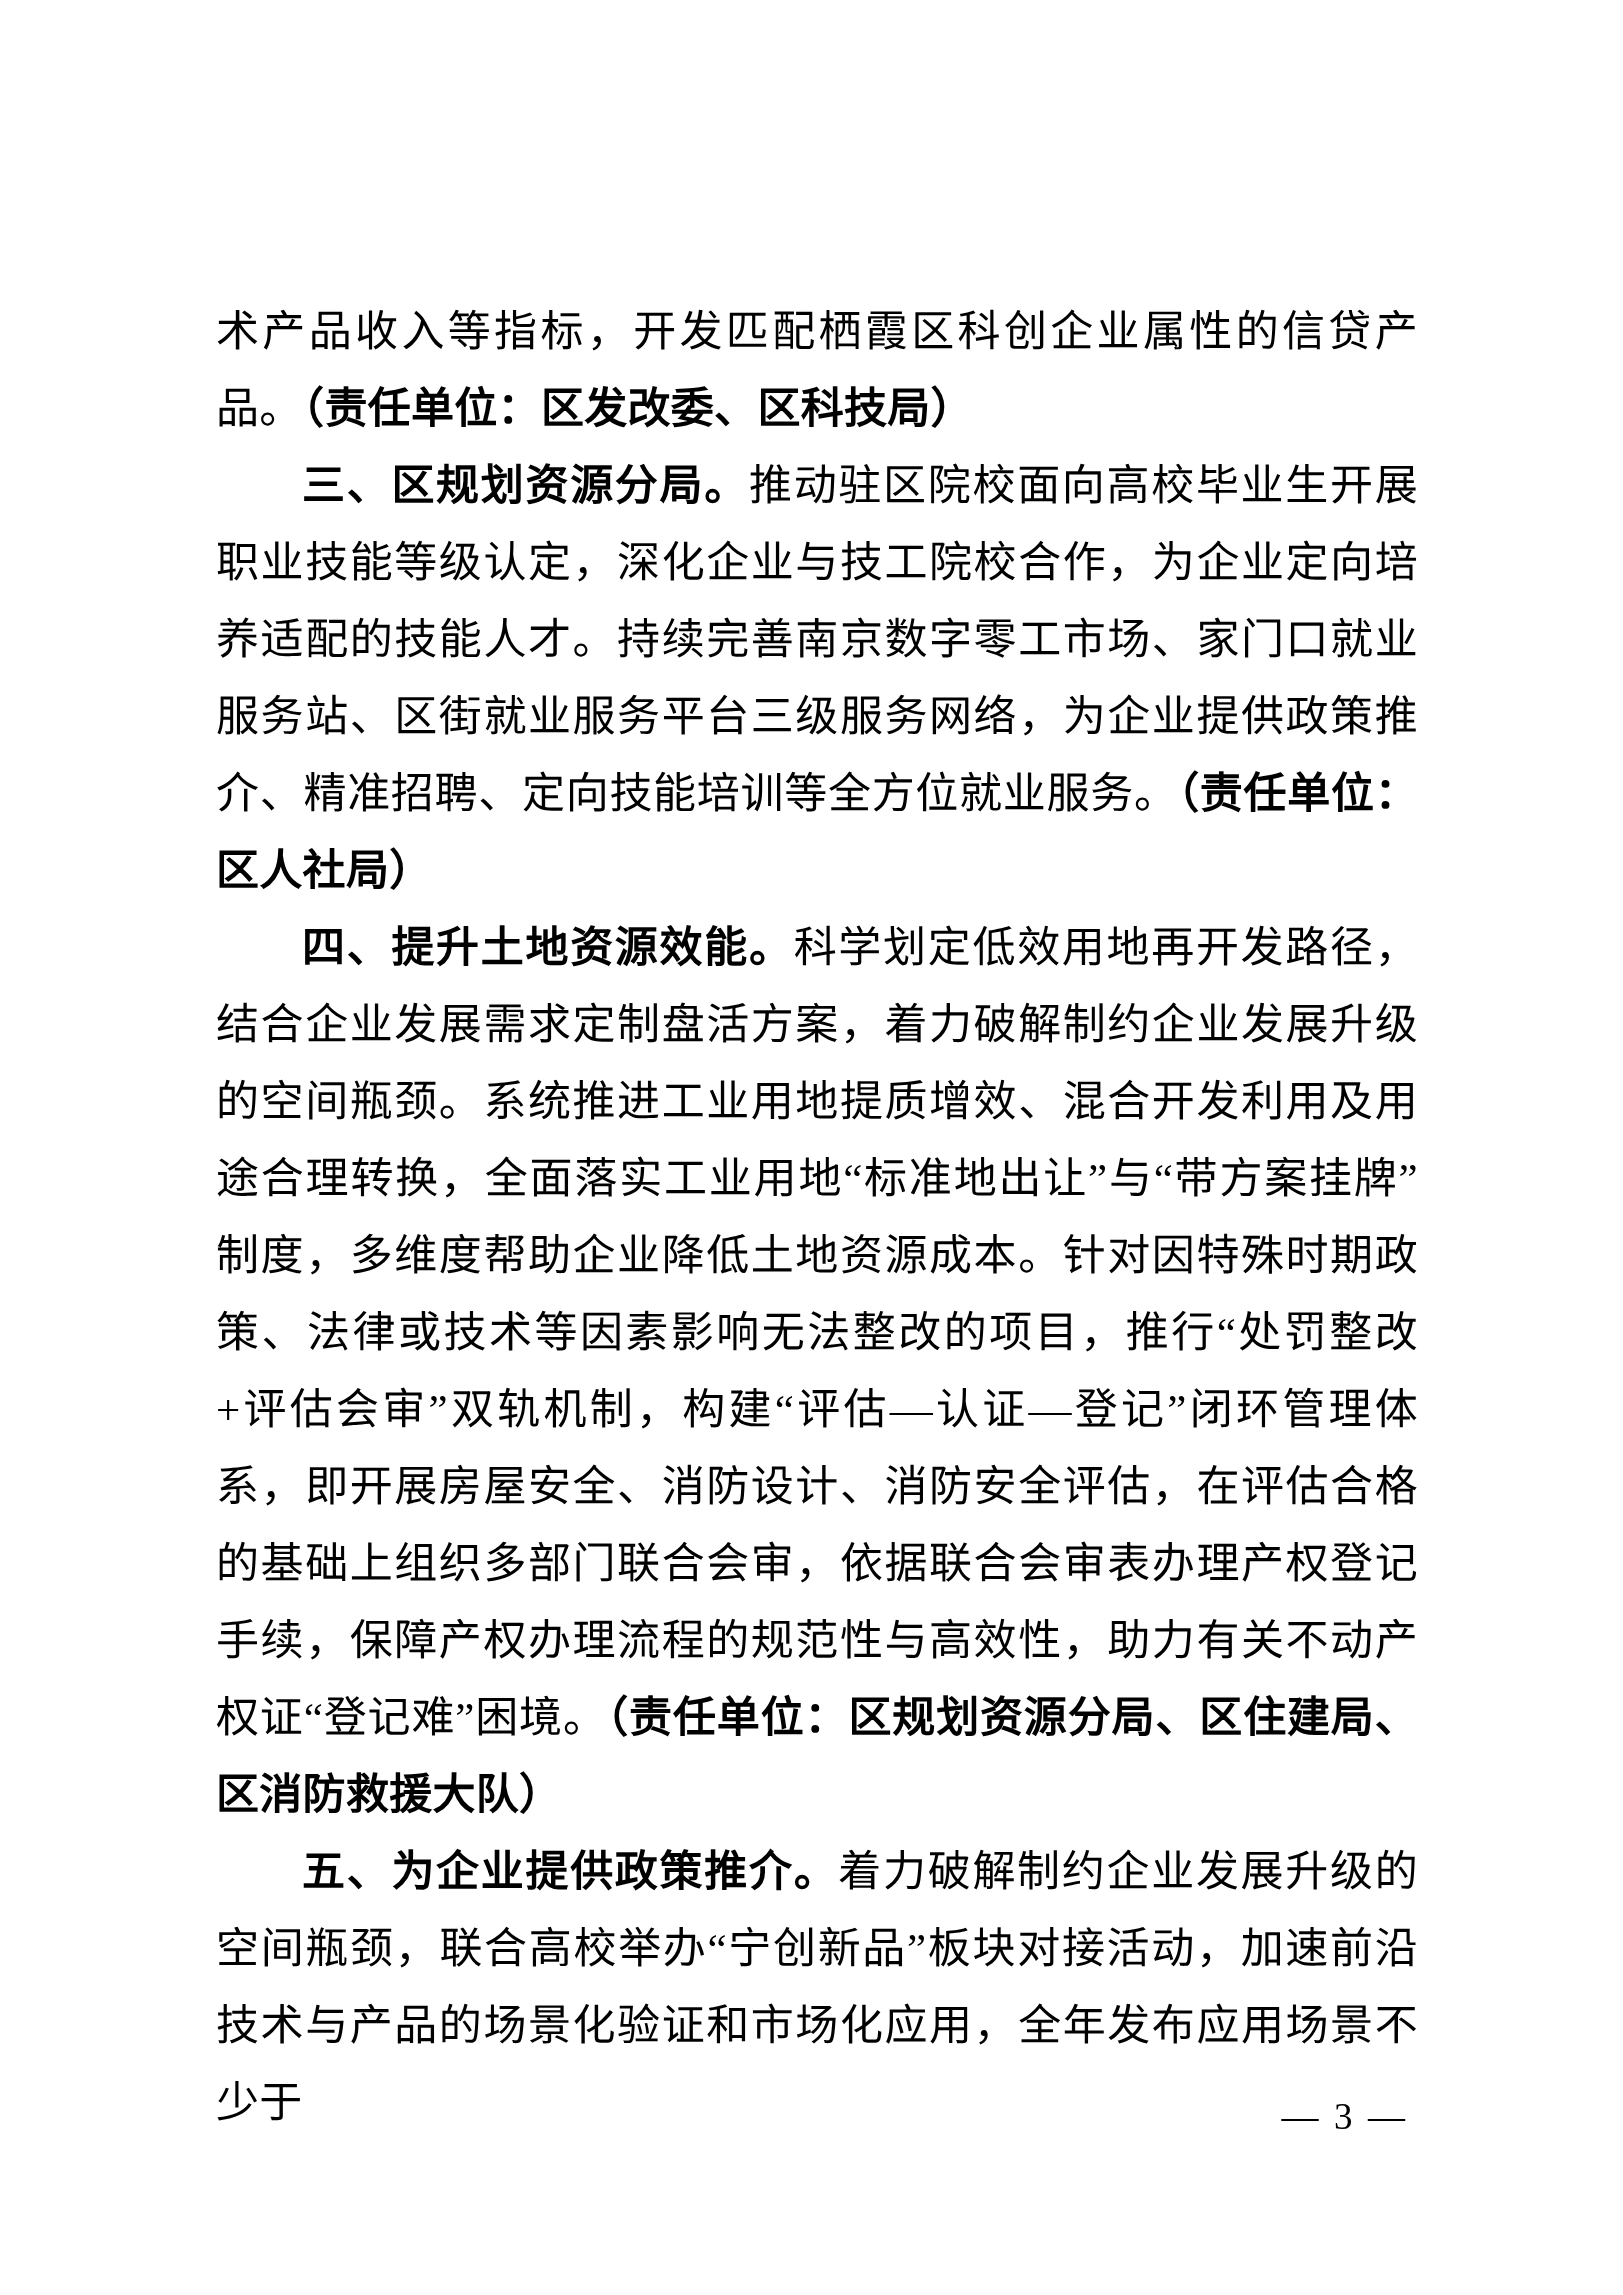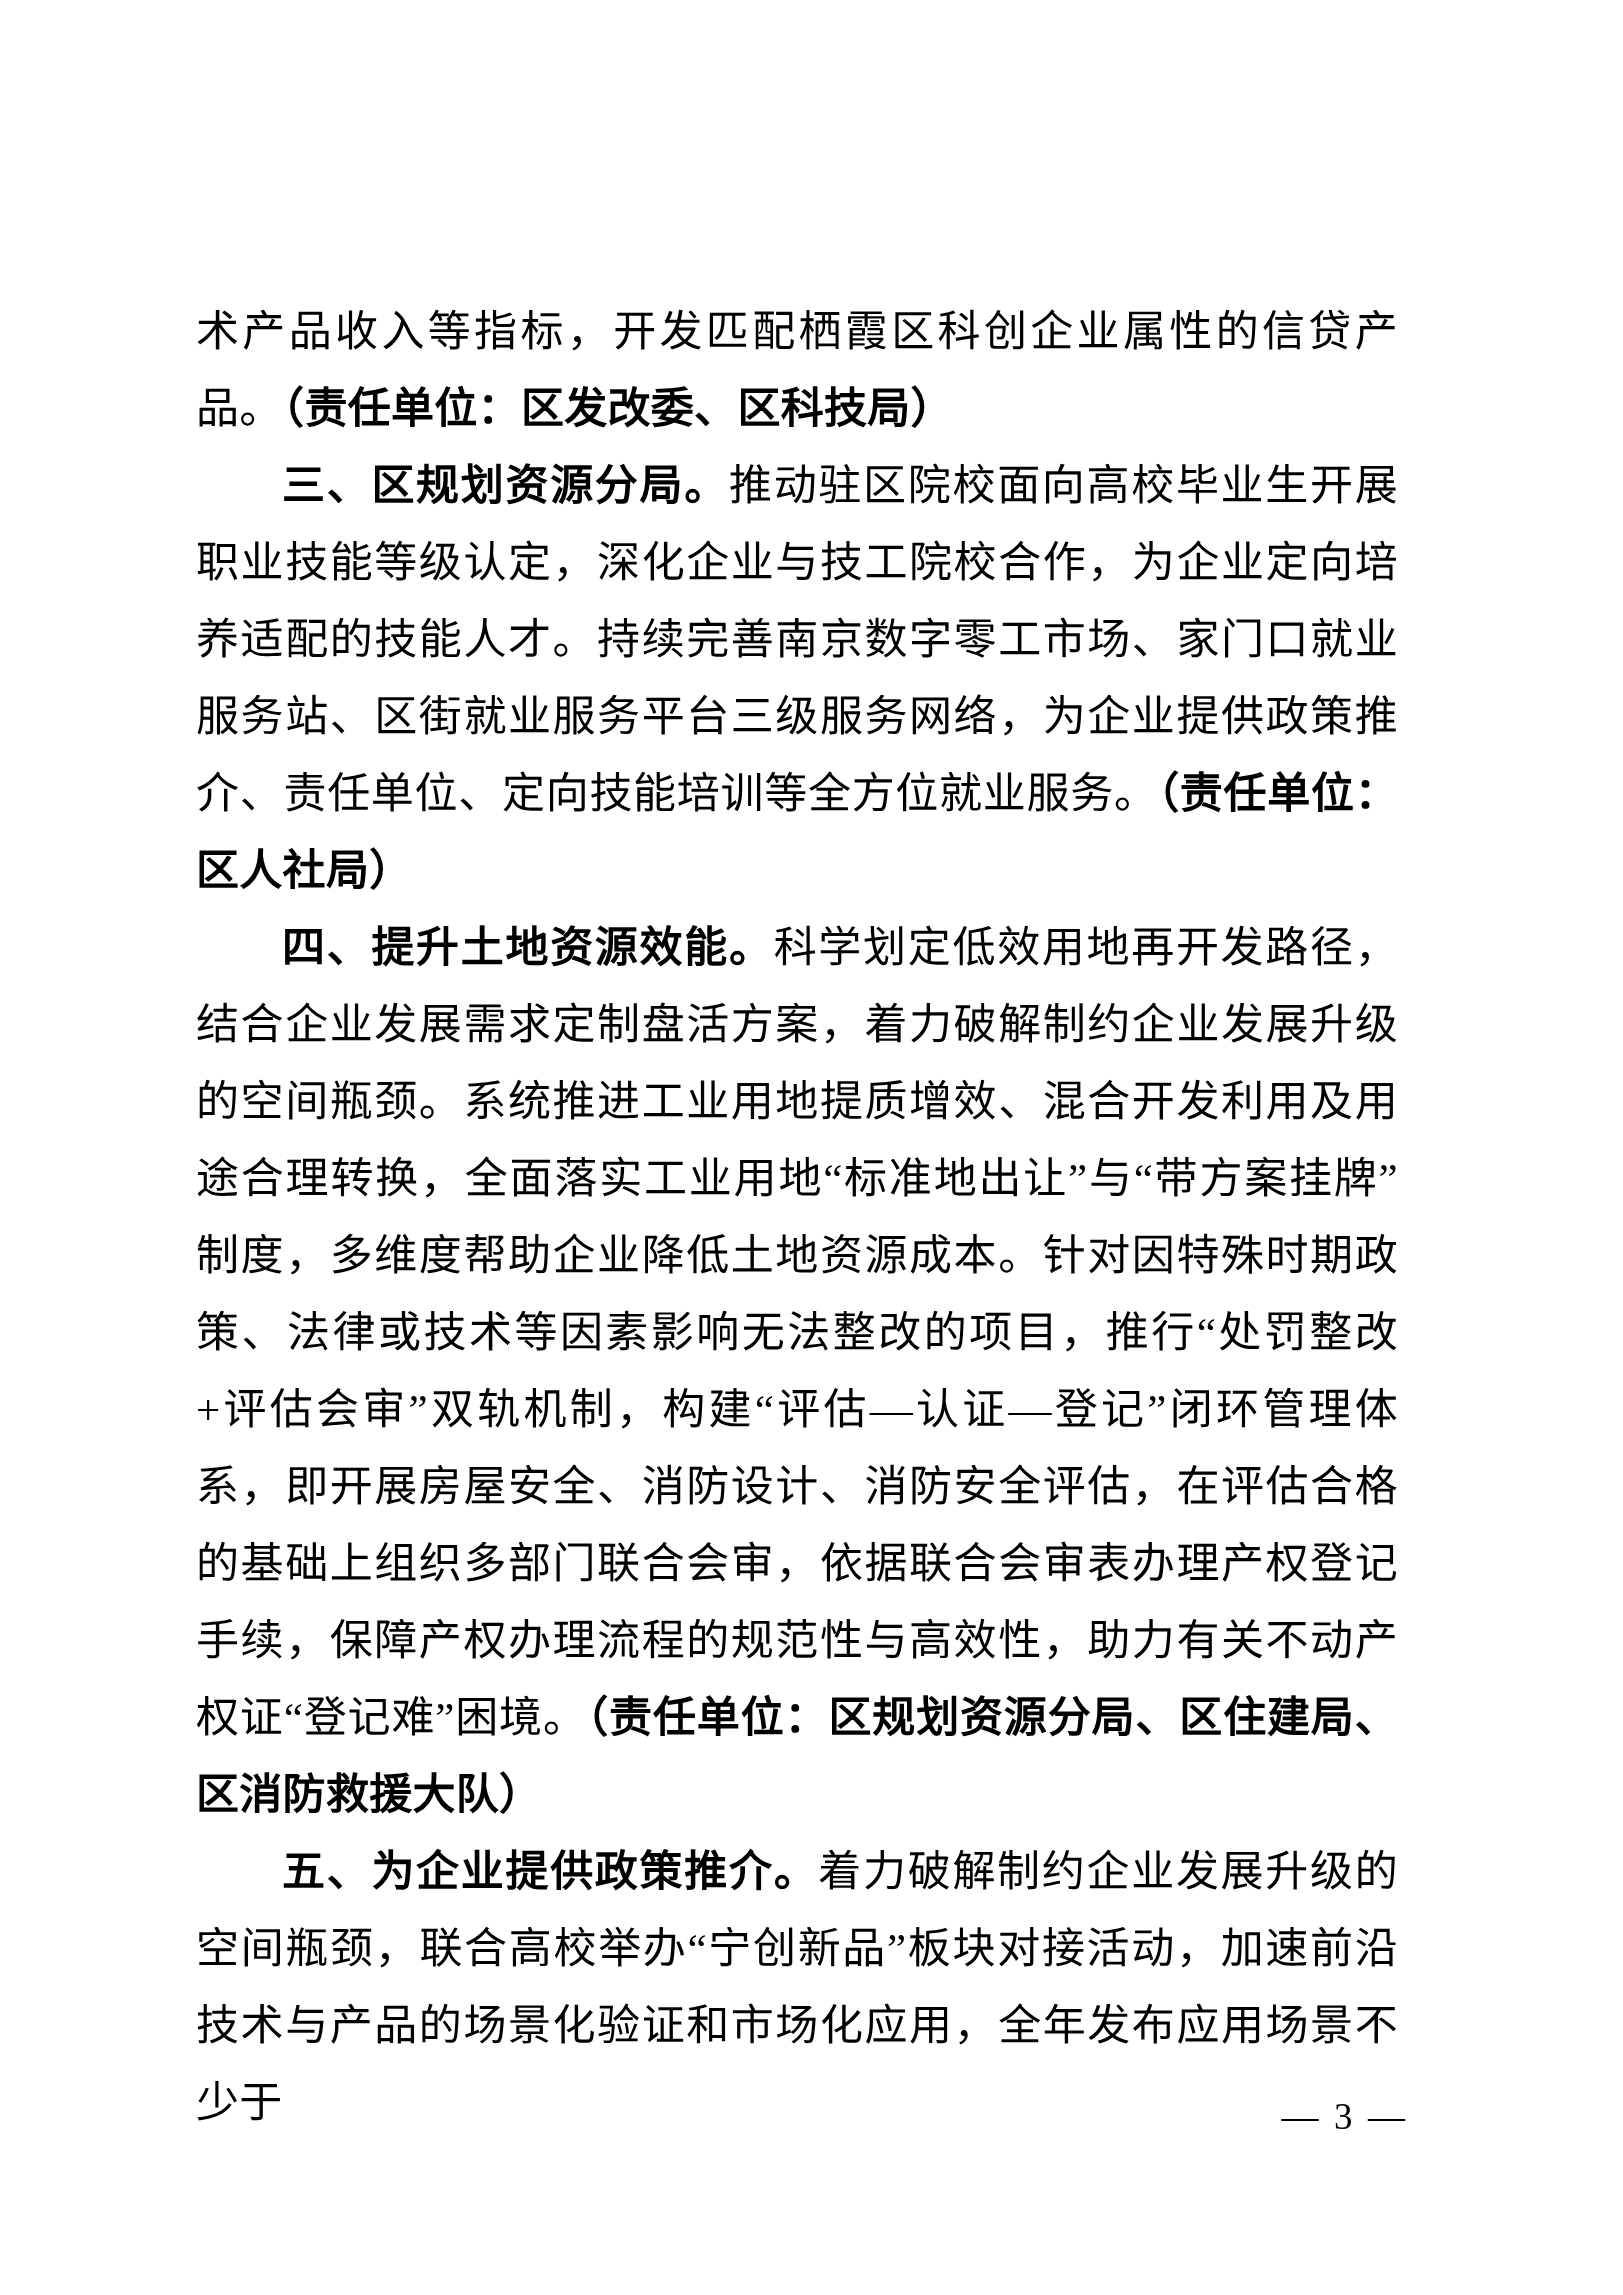--- a/index.html
+++ b/index.html
@@ -11,21 +11,21 @@
     position: relative;
     width: 1623px;
     height: 2295px;
     background: #ffffff;
     overflow: hidden;
     font-family: "Liberation Serif", "DejaVu Serif", serif;
     color: #000000;
   }
   .text-block {
     position: absolute;
-    left: 196px;
+    left: 216px;
     top: 293px;
     width: 1202px;
   }
   .para {
     margin: 0;
     font-size: 43px;
     line-height: 77px;
     text-align: justify;
     text-justify: inter-ideograph;
     word-break: break-all;
@@ -52,19 +52,19 @@
     letter-spacing: 3.1px;
     white-space: nowrap;
   }
 </style>
 </head>
 <body>
 
 <div class="page">
   <div class="text-block">
       <p class="para"><span class="seg-regular">术产品收入等指标，开发匹配栖霞区科创企业属性的信贷产品。</span><span class="seg-bold">（责任单位：区发改委、区科技局）</span></p>
-      <p class="para indent"><span class="seg-bold">三、区规划资源分局。</span><span class="seg-regular">推动驻区院校面向高校毕业生开展职业技能等级认定，深化企业与技工院校合作，为企业定向培养适配的技能人才。持续完善南京数字零工市场、家门口就业服务站、区街就业服务平台三级服务网络，为企业提供政策推介、责任单位、定向技能培训等全方位就业服务。</span><span class="seg-bold">（责任单位：区人社局）</span></p>
+      <p class="para indent"><span class="seg-bold">三、区规划资源分局。</span><span class="seg-regular">推动驻区院校面向高校毕业生开展职业技能等级认定，深化企业与技工院校合作，为企业定向培养适配的技能人才。持续完善南京数字零工市场、家门口就业服务站、区街就业服务平台三级服务网络，为企业提供政策推介、精准招聘、定向技能培训等全方位就业服务。</span><span class="seg-bold">（责任单位：区人社局）</span></p>
       <p class="para indent"><span class="seg-bold">四、提升土地资源效能。</span><span class="seg-regular">科学划定低效用地再开发路径，结合企业发展需求定制盘活方案，着力破解制约企业发展升级的空间瓶颈。系统推进工业用地提质增效、混合开发利用及用途合理转换，全面落实工业用地“标准地出让”与“带方案挂牌”制度，多维度帮助企业降低土地资源成本。针对因特殊时期政策、法律或技术等因素影响无法整改的项目，推行“处罚整改+评估会审”双轨机制，构建“评估—认证—登记”闭环管理体系，即开展房屋安全、消防设计、消防安全评估，在评估合格的基础上组织多部门联合会审，依据联合会审表办理产权登记手续，保障产权办理流程的规范性与高效性，助力有关不动产权证“登记难”困境。</span><span class="seg-bold">（责任单位：区规划资源分局、区住建局、区消防救援大队）</span></p>
       <p class="para indent"><span class="seg-bold">五、为企业提供政策推介。</span><span class="seg-regular">着力破解制约企业发展升级的空间瓶颈，联合高校举办“宁创新品”板块对接活动，加速前沿技术与产品的场景化验证和市场化应用，全年发布应用场景不少于</span></p>
     </div>
   <div class="page-number">— 3 —</div>
 </div>
 
 
 </body></html>

